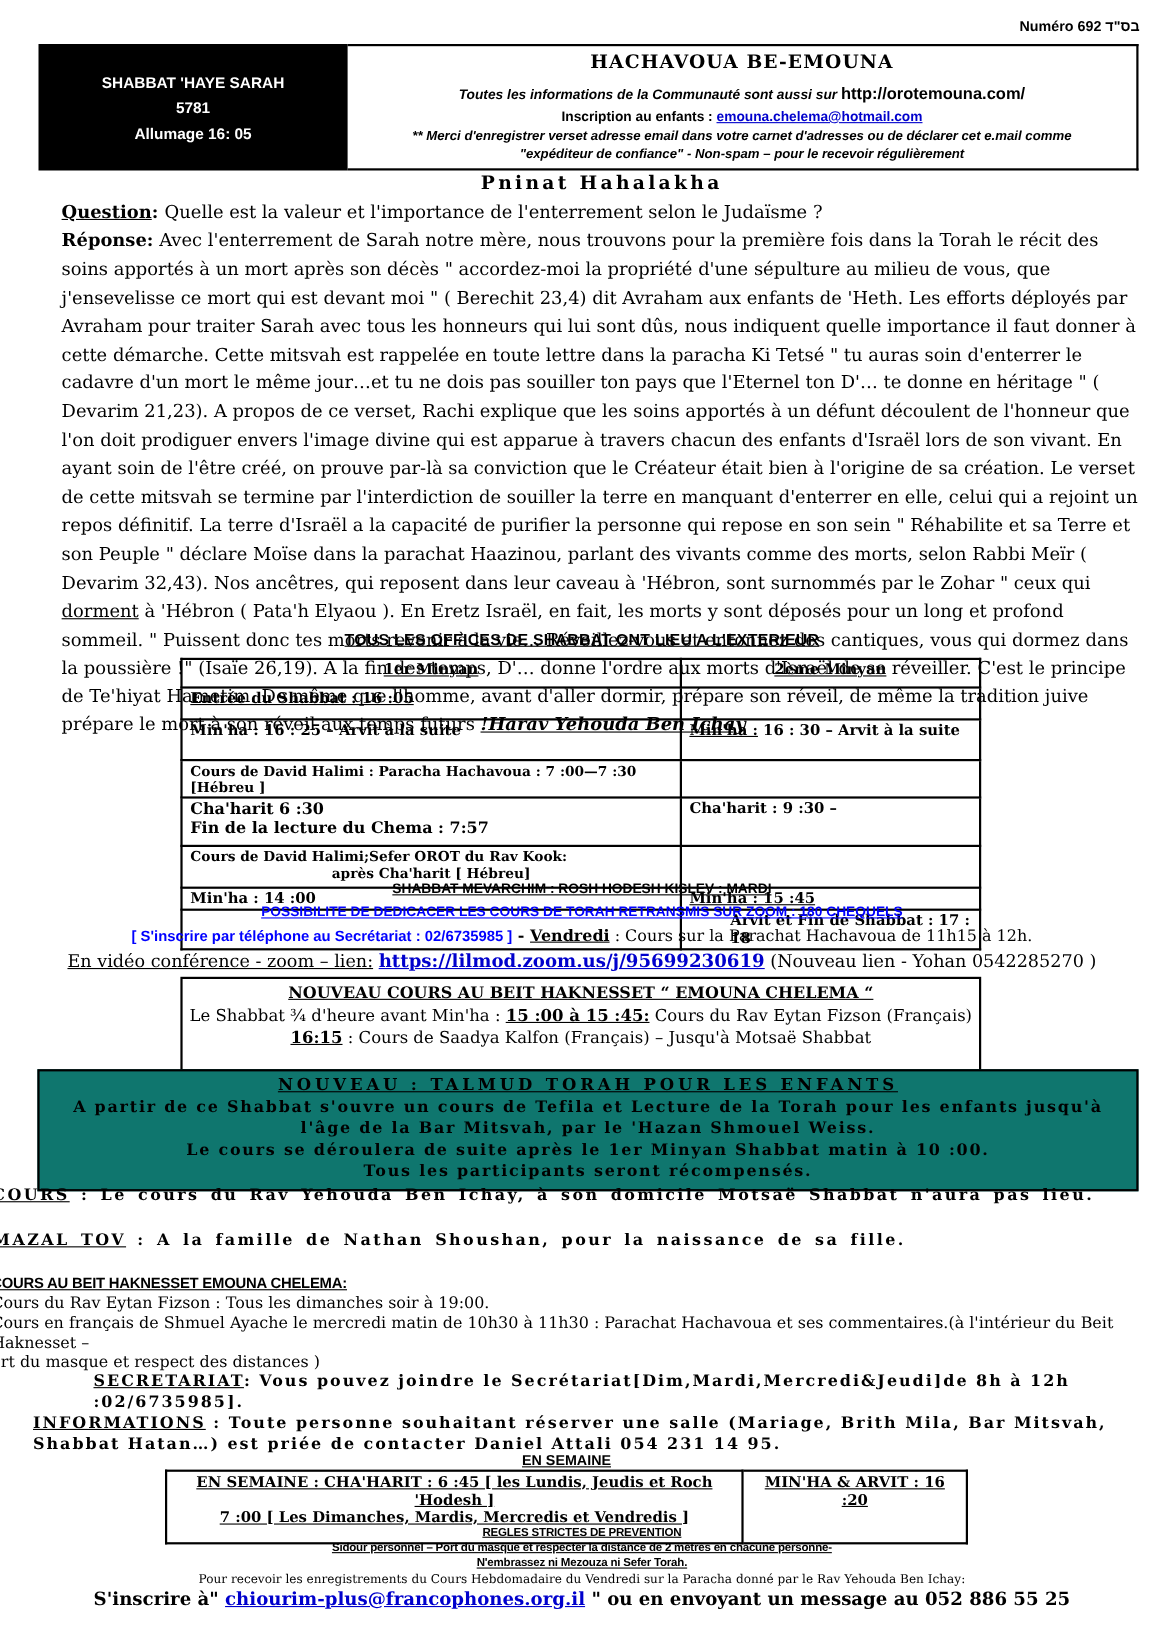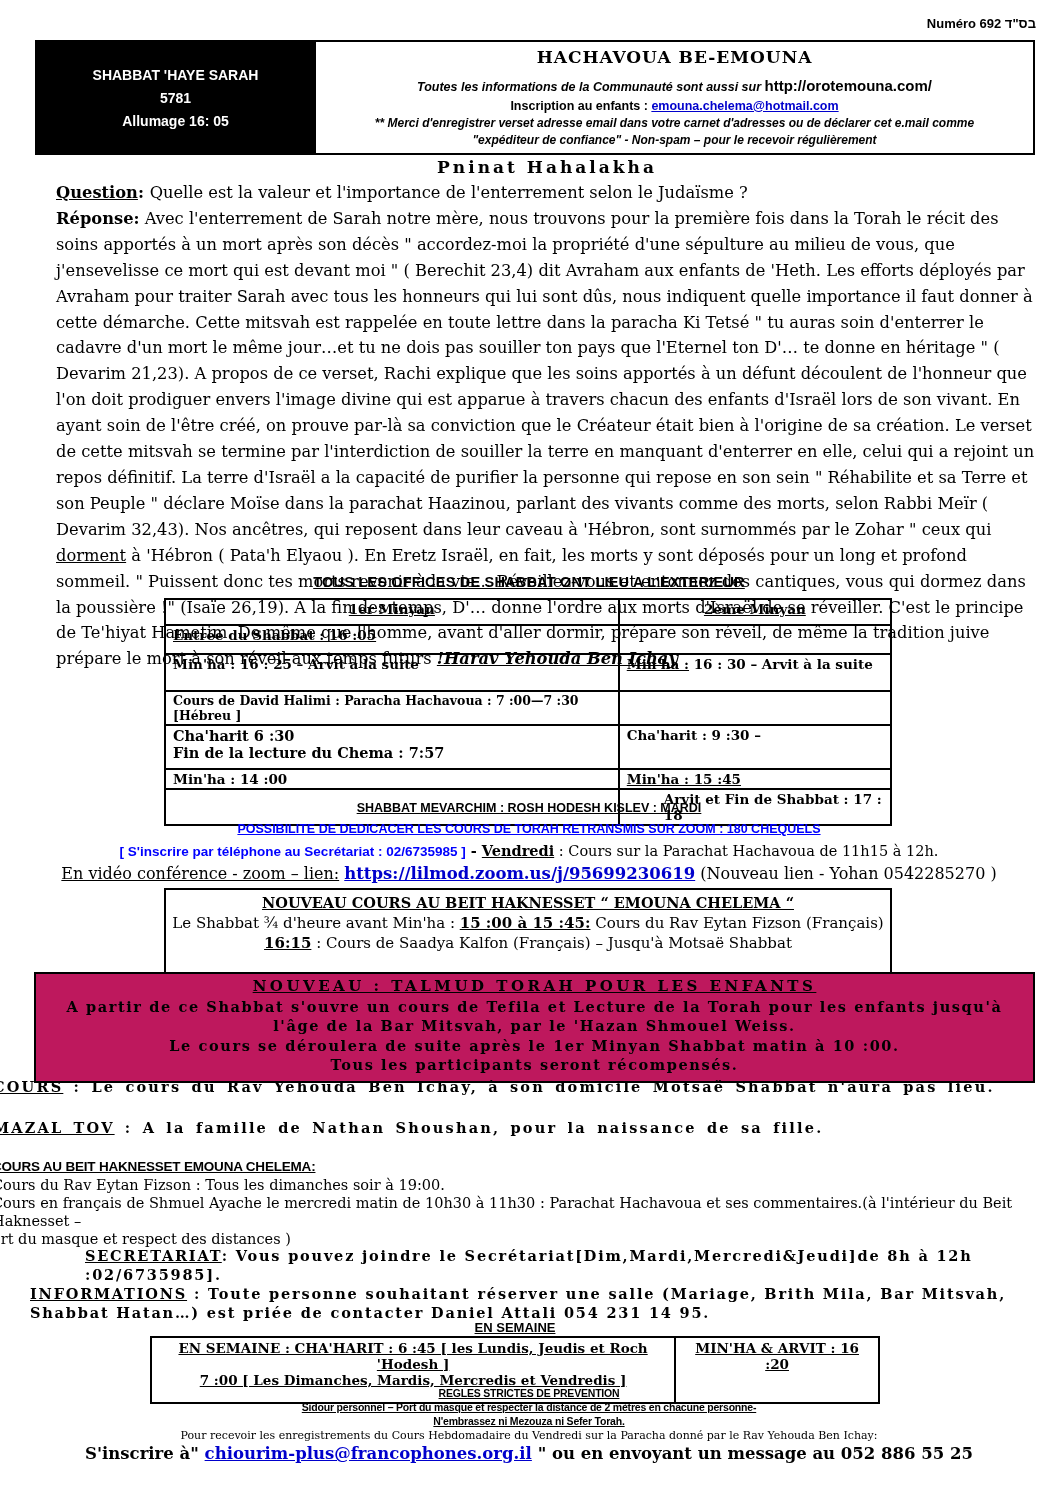--- a/index.html
+++ b/index.html
@@ -78,21 +78,21 @@
   
   .beit-box {
     position: absolute; top: 888px; left: 164px; width: 728px; height: 86px;
     border: 2px solid #000; text-align: center; padding-top: 3px; font-size: 15px; line-height: 1.35;
   }
   .beit-title { font-weight: bold; text-decoration: underline; font-size: 14.5px; }
   .bu { font-weight: bold; text-decoration: underline; }
   
   .talmud-box {
     position: absolute; top: 972px; left: 34px; width: 1001px;
-    border: 2px solid #000; background: #be185d; text-align: center; padding: 3px 6px 6px 6px;
+    border: 2px solid #000; background: #0f766e; text-align: center; padding: 3px 6px 6px 6px;
     font-weight: bold; font-size: 14.5px; line-height: 19.5px; letter-spacing: 1.6px;
   }
   .talmud-title { text-decoration: underline; letter-spacing: 3.5px; font-size: 15px; }
   
   .cours-line, .mazal-line {
     position: absolute; left: -7px; font-weight: bold; font-size: 14.5px; letter-spacing: 2.2px; word-spacing: 3px;
   }
   .cours-line { top: 1078px; }
   .mazal-line { top: 1119px; }
   .lbl-u { text-decoration: underline; }
@@ -167,20 +167,24 @@
       <td><span class="sem-u">Min'ha :</span><span> 16 : 30 – Arvit à la suite</span></td>
     </tr>
     <tr class="row-h4">
       <td class="c1">Cours de David Halimi : Paracha Hachavoua : 7 :00—7 :30 [Hébreu ]</td>
       <td></td>
     </tr>
     <tr class="row-h5">
       <td class="c1"><span class="cha-line">Cha'harit  6 :30</span><br><span class="cha-line">Fin de la lecture du Chema : 7:57</span></td>
       <td>Cha'harit : 9 :30 –</td>
     </tr>
+    <tr class="row-h6">
+      <td class="c1"><span>Cours de David Halimi;Sefer OROT du Rav Kook:</span><div class="cell-center">après Cha'harit [ Hébreu]</div></td>
+      <td></td>
+    </tr>
     <tr class="row-h7">
       <td class="c1">Min'ha  : 14 :00</td>
       <td><span class="sem-u">Min'ha : 15 :45</span></td>
     </tr>
     <tr class="row-h8">
       <td class="c1"></td>
       <td>Arvit et Fin de Shabbat : 17 : 18</td>
     </tr>
   </tbody>
     </table>

